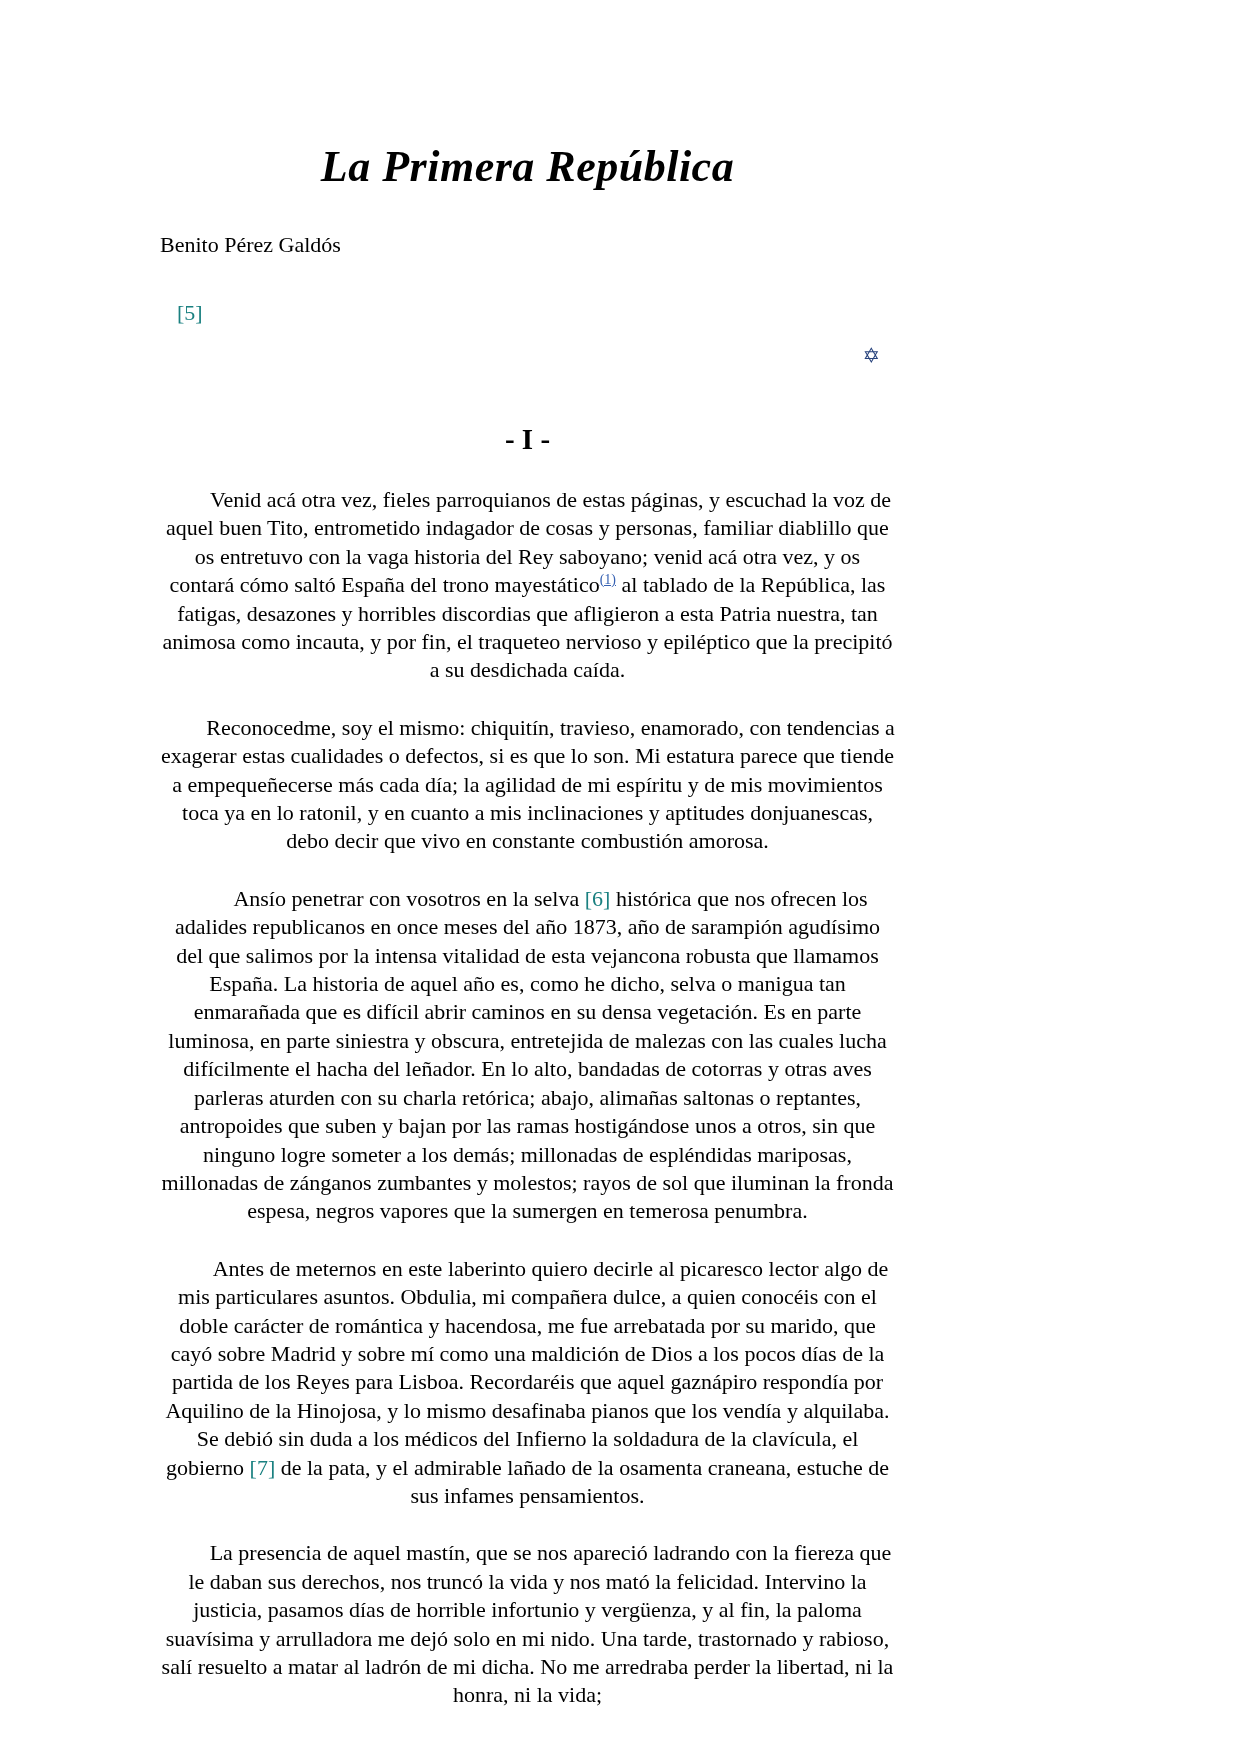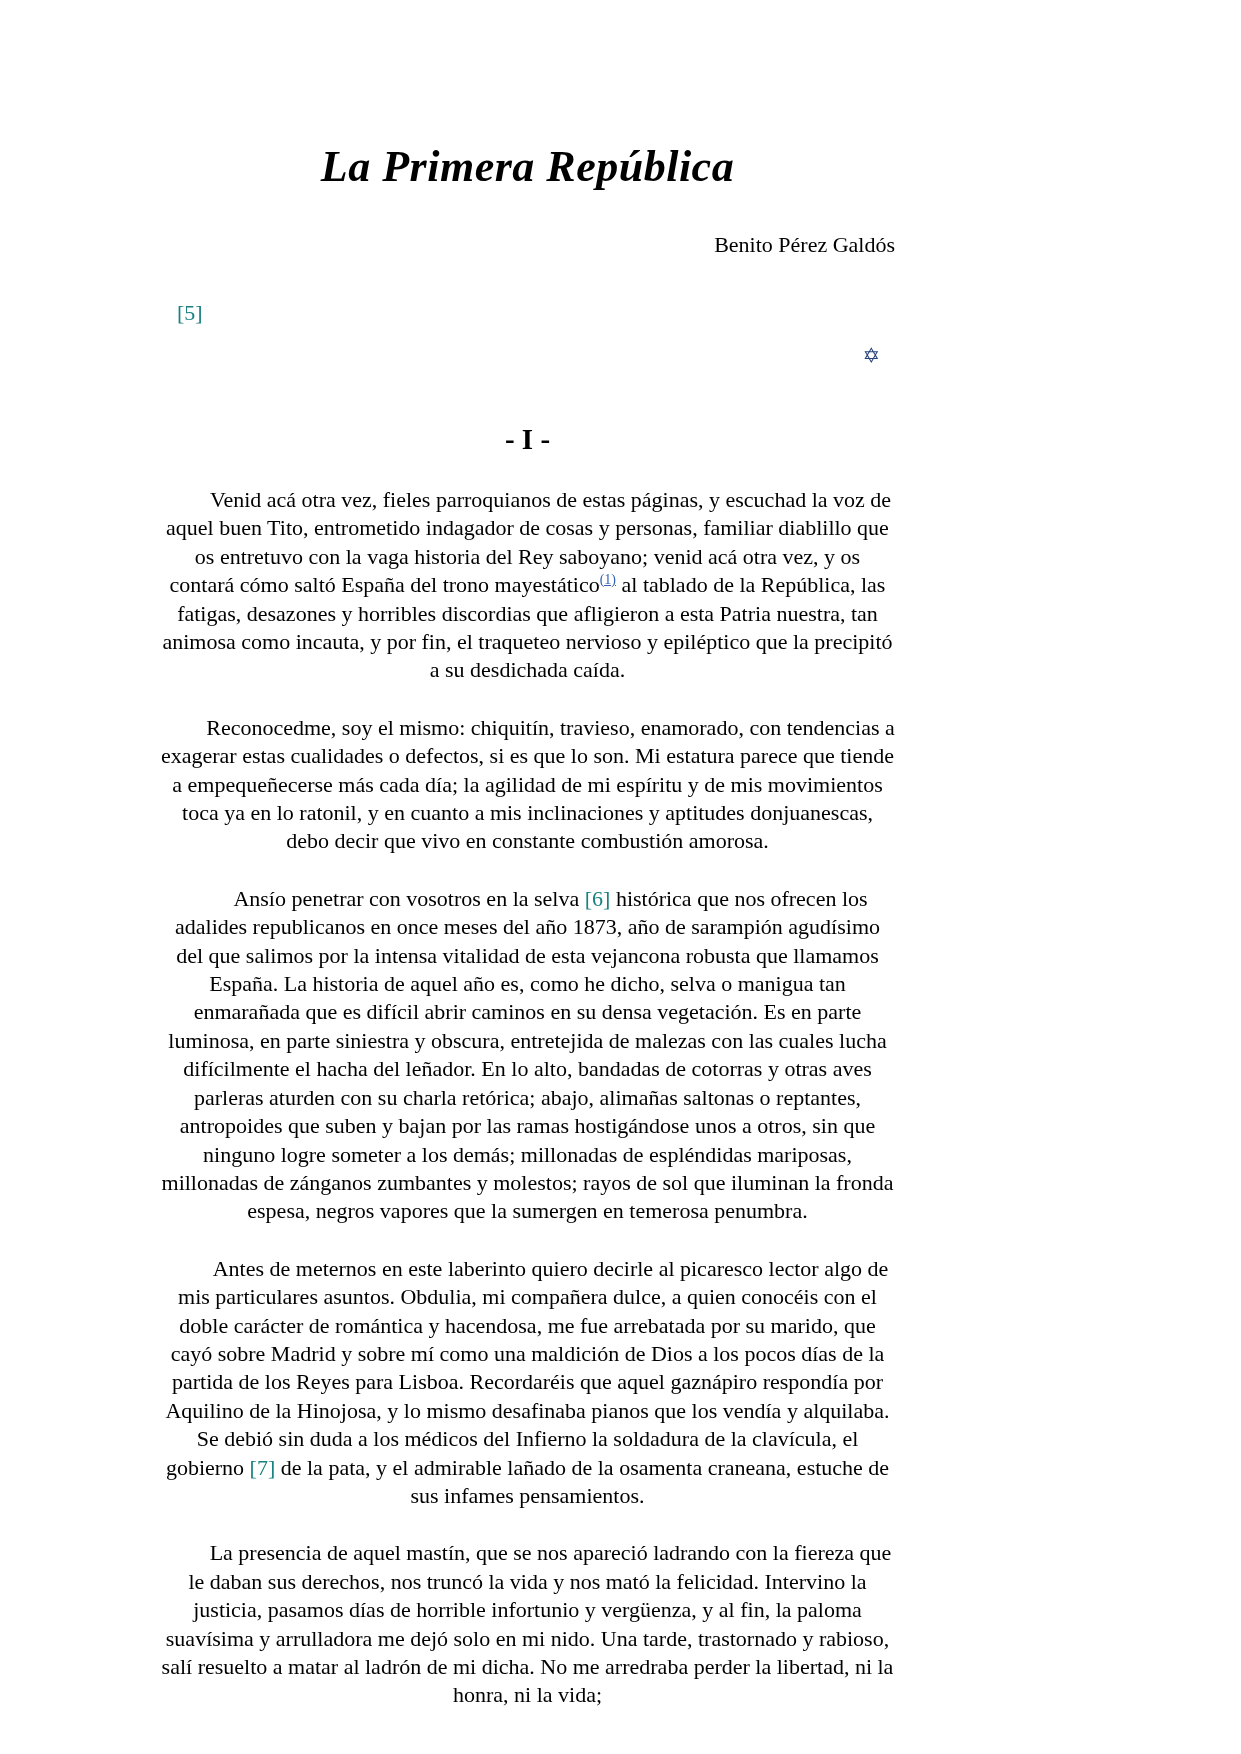--- a/index.html
+++ b/index.html
@@ -23,21 +23,21 @@
     margin: 0;
     padding-top: 138px;
     text-align: center;
     font-style: italic;
     font-weight: bold;
     font-size: 44px;
     line-height: 1.3;
     letter-spacing: 0.5px;
   }
   .author-line {
-    text-align: right;
+    text-align: left;
     font-size: 22px;
     line-height: 28px;
     margin-top: 36px;
   }
   .pagenum-line {
     font-size: 22px;
     line-height: 28px;
     margin-top: 40px;
     padding-left: 17px;
   }

